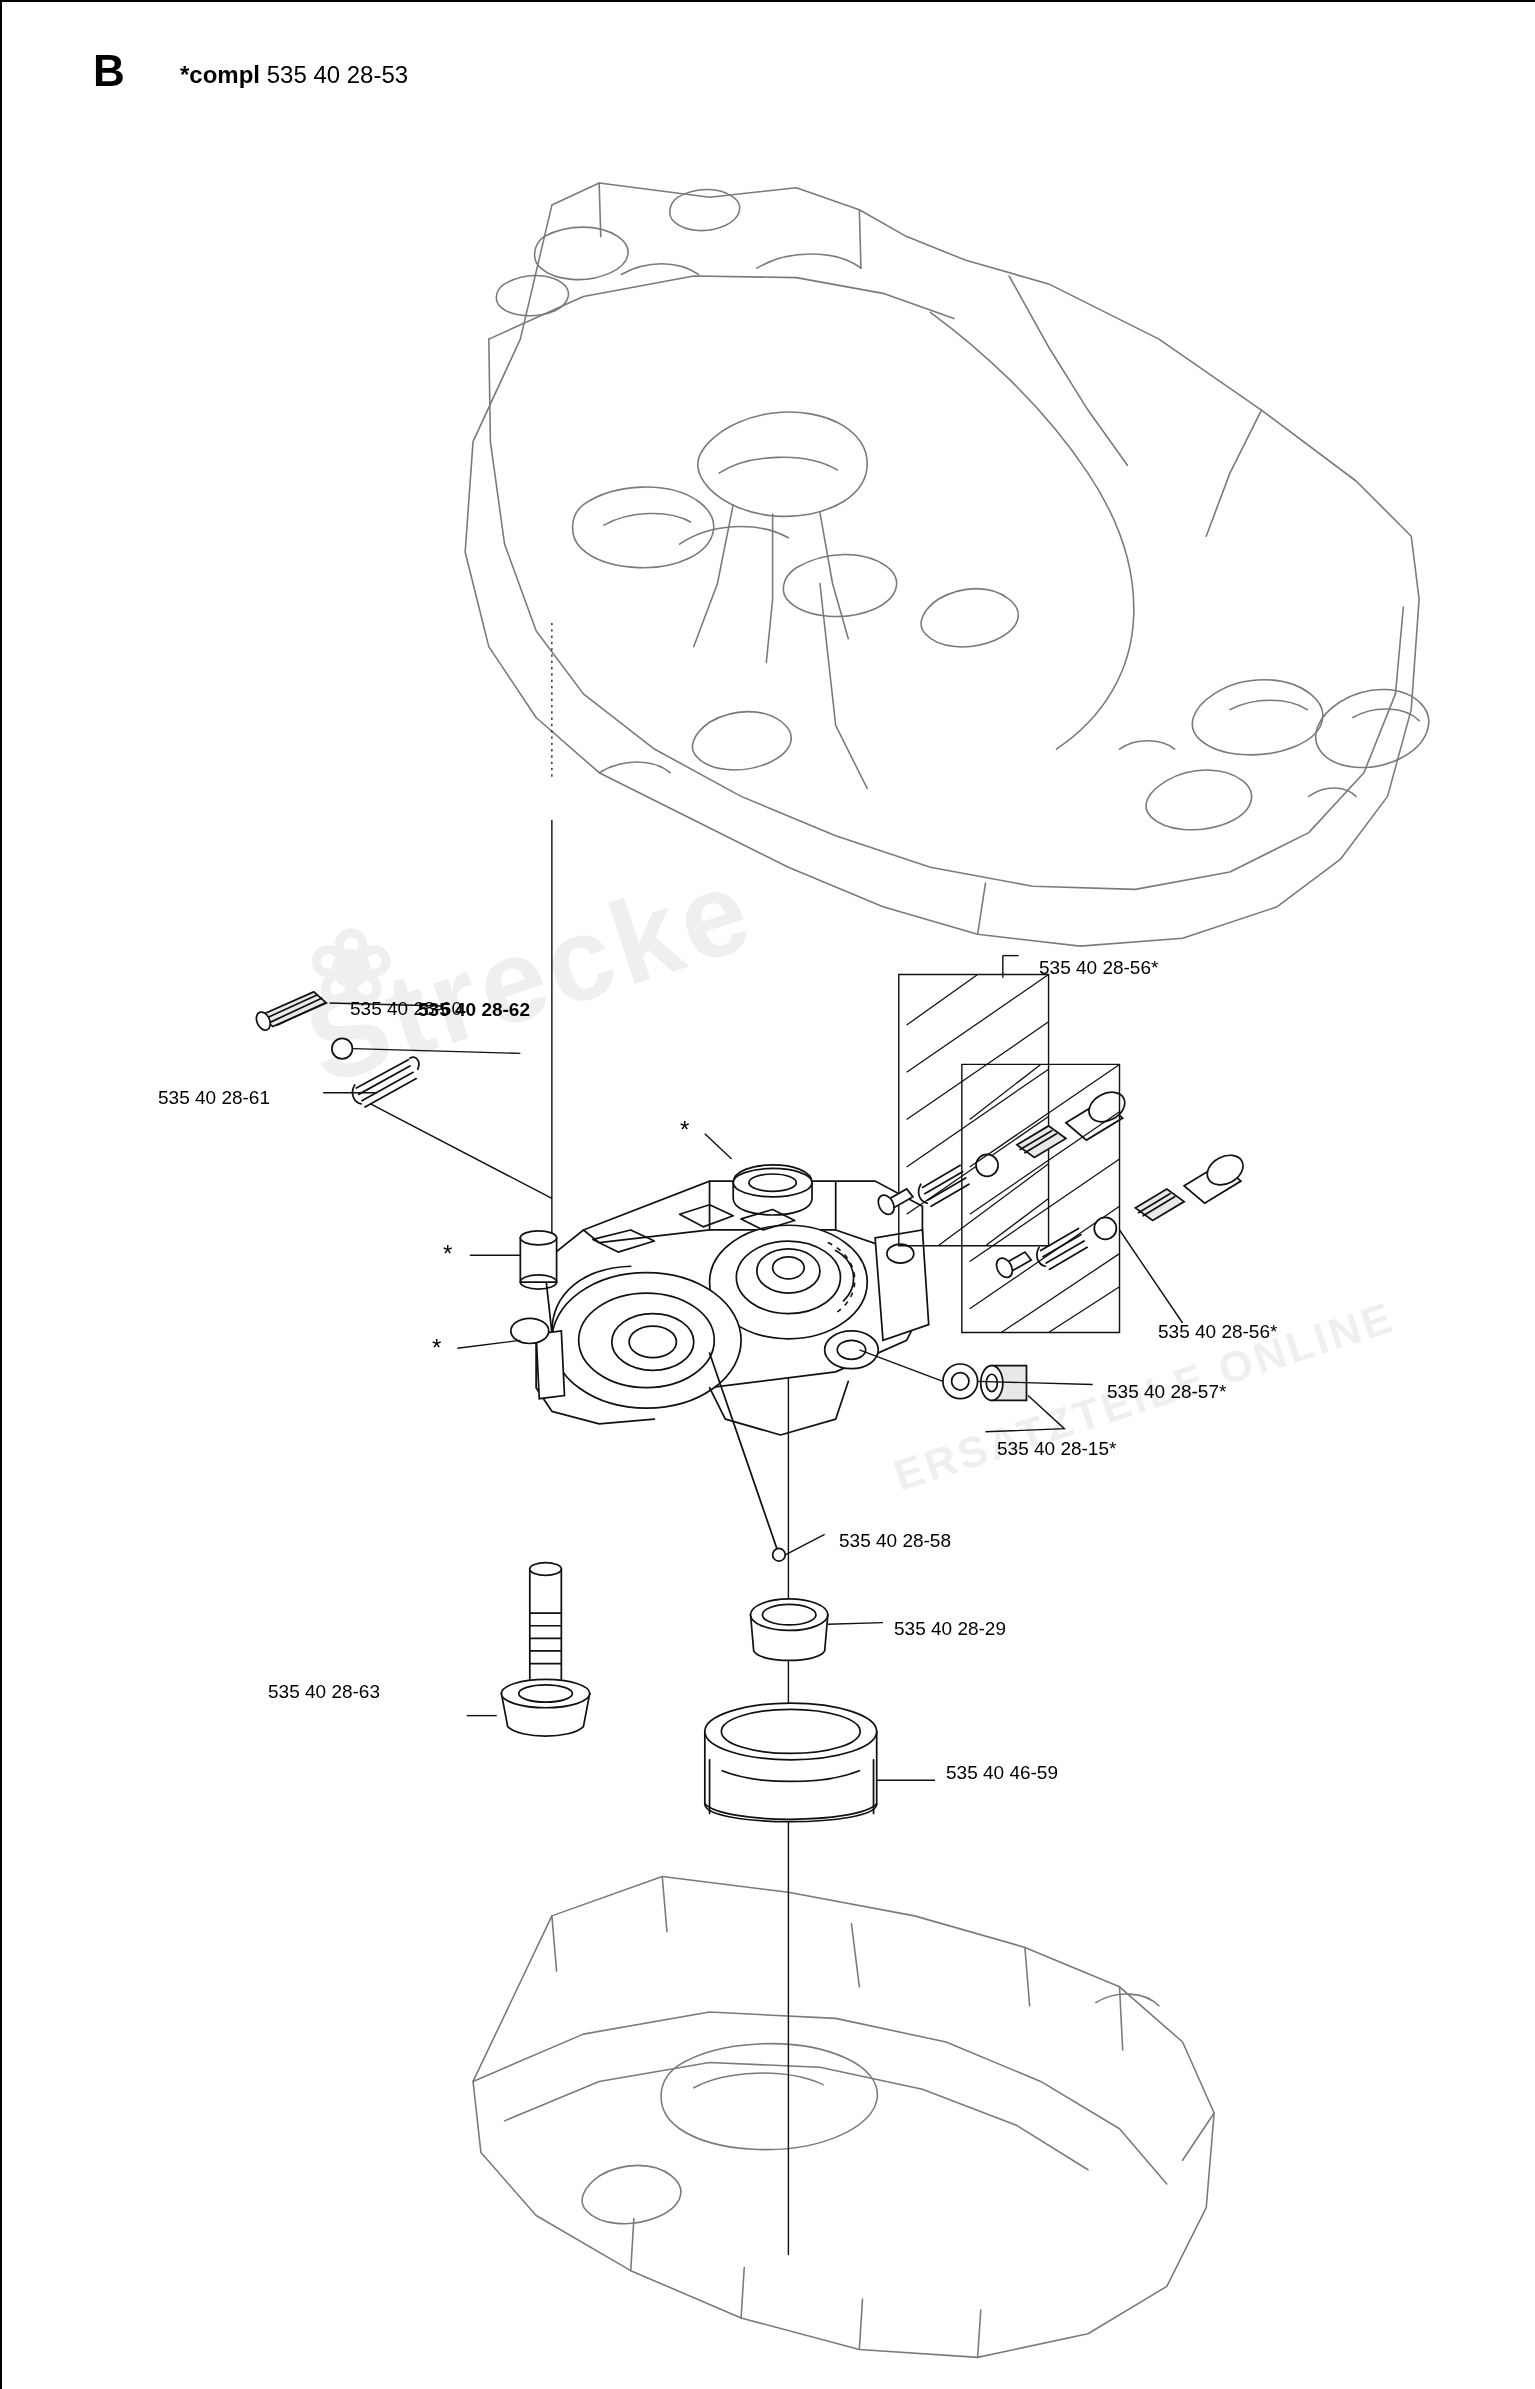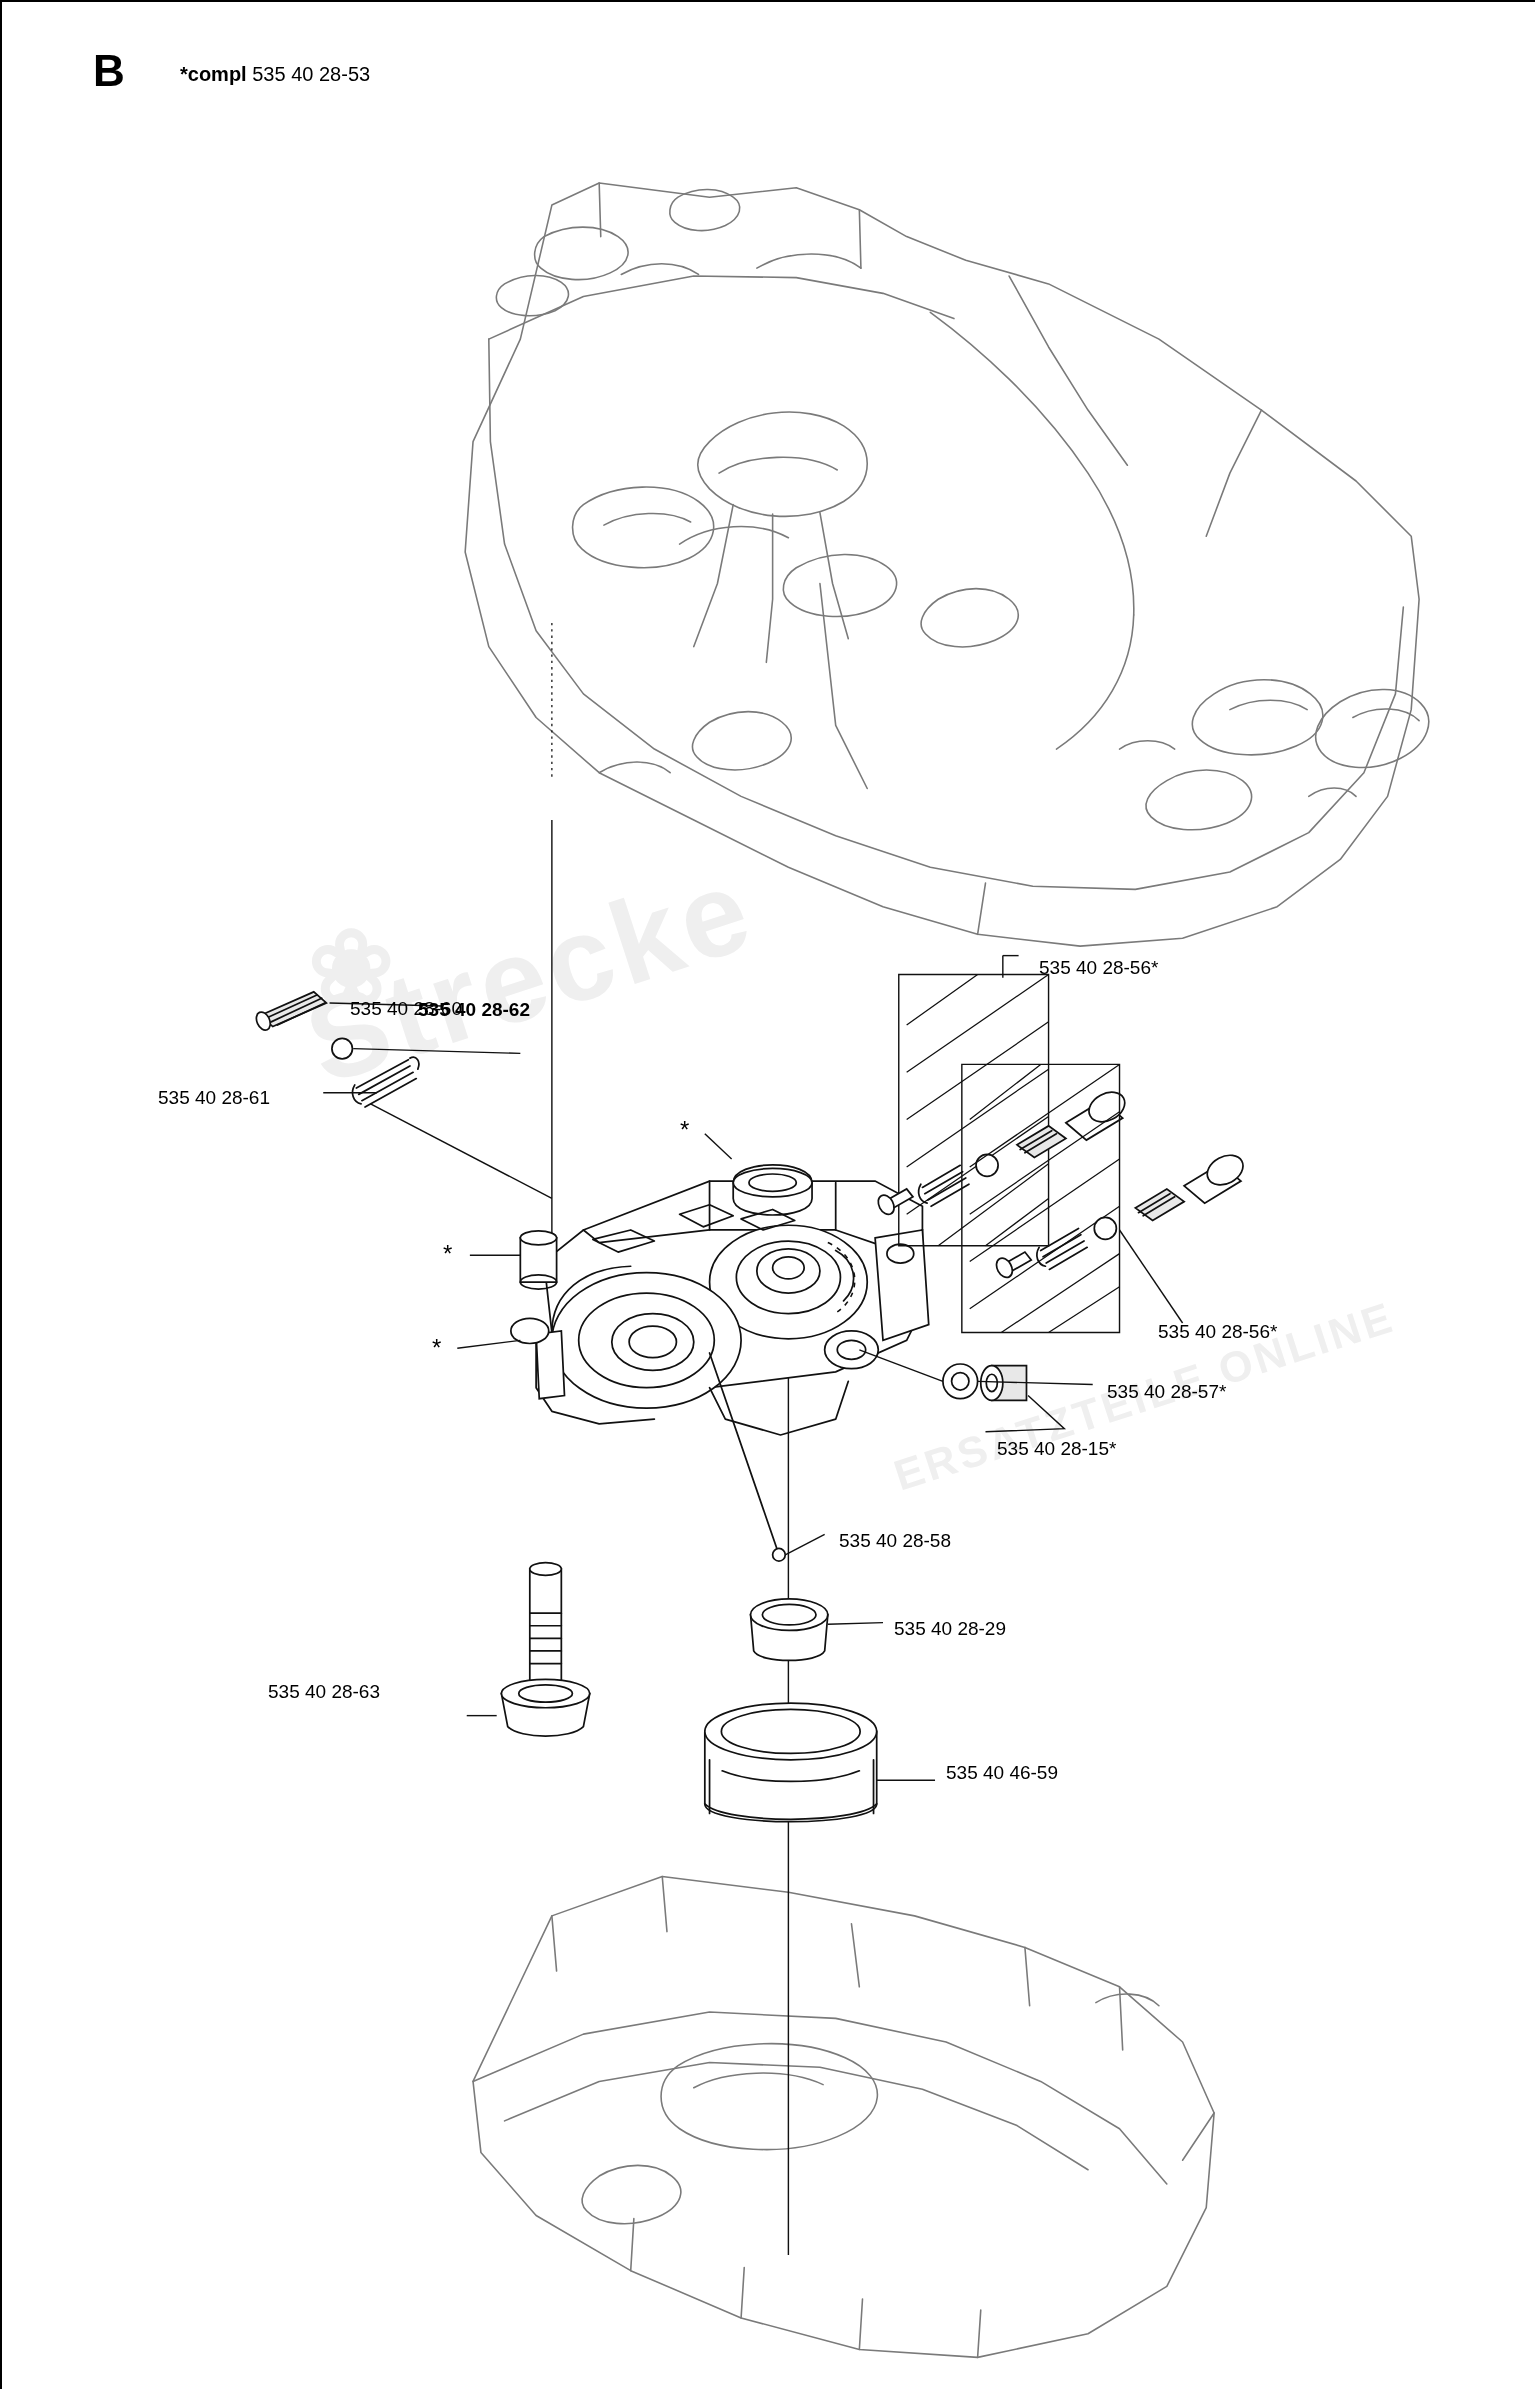--- a/index.html
+++ b/index.html
@@ -43,21 +43,21 @@
     top: 49px;
     font-size: 44px;
     font-weight: bold;
     letter-spacing: 0px;
     line-height: 44px;
   }
   .compl-note {
     position: absolute;
     left: 180px;
     top: 62px;
-    font-size: 20px;
+    font-size: 24px;
     line-height: 25px;
     white-space: nowrap;
   }
   .compl-note b {
     font-weight: bold;
   }
   .label {
     position: absolute;
     font-size: 19px;
     line-height: 24px;

